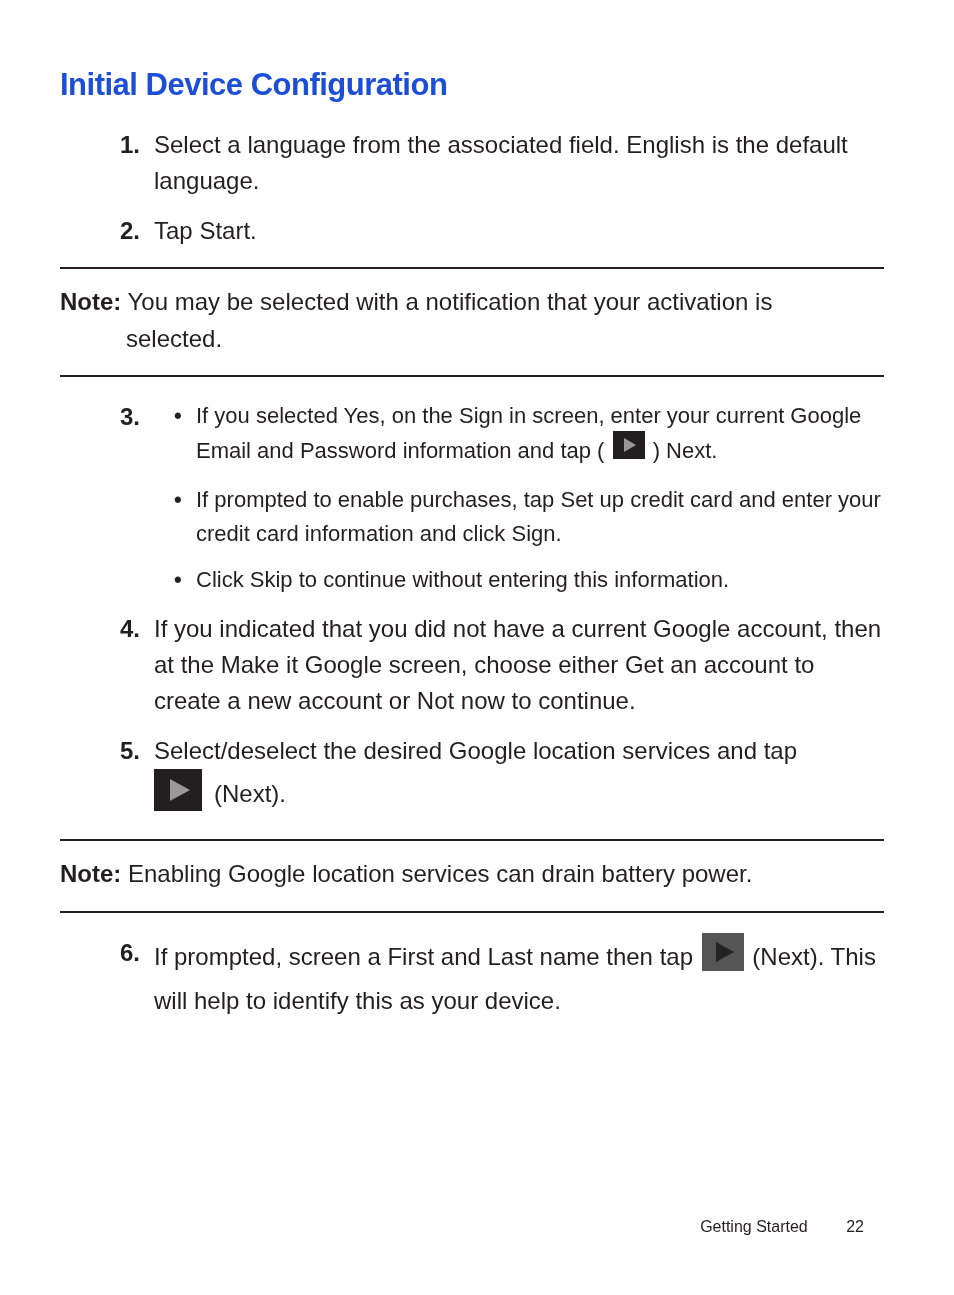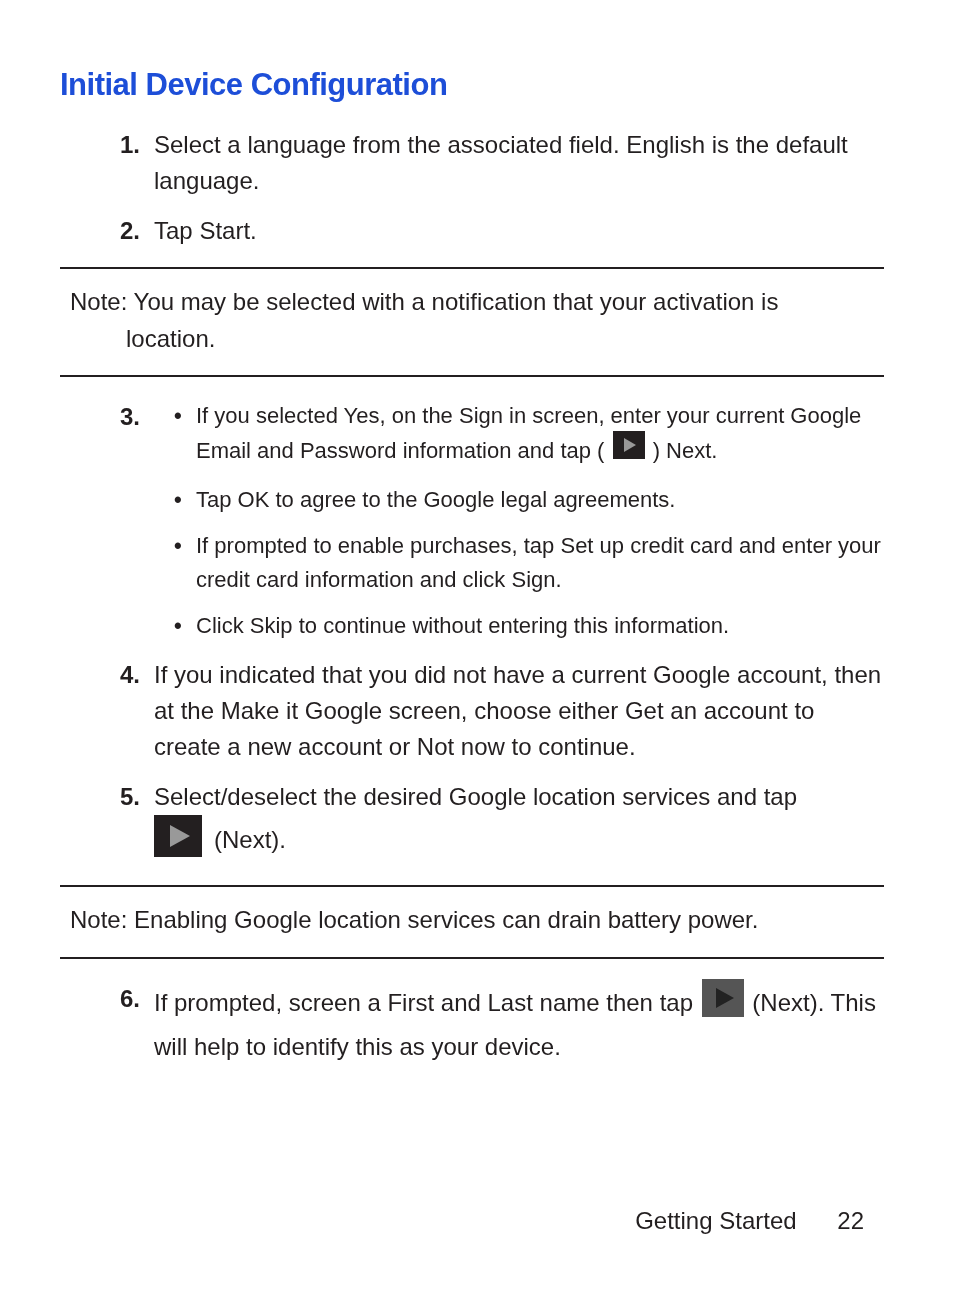--- a/index.html
+++ b/index.html
@@ -41,21 +41,21 @@
       width: 40px;
       text-align: right;
     }
     .note-block {
       border-top: 2.5px solid #231f20;
       border-bottom: 2.5px solid #231f20;
       padding: 14px 0 18px 0;
       margin: 18px 0 22px 0;
       line-height: 1.55;
     }
-    .note-label { font-weight: normal; margin-left: 10px; }
+    .note-label { font-weight: bold; }
     .note-text { display: inline; }
     .note-continue {
       display: block;
       margin-left: 66px;
     }
     .sub-list {
       list-style: none;
       padding-left: 20px;
       margin-top: 14px;
       font-size: 22px;
@@ -82,21 +82,21 @@
     }
     .icon-play-block {
       display: inline-block;
       vertical-align: middle;
       margin-right: 12px;
     }
     .footer {
       position: absolute;
       bottom: 56px;
       right: 90px;
-      font-size: 24px;
+      font-size: 16px;
       margin-top: 44px;
     }
     .footer-page {
       margin-left: 34px;
     }
   </style>
 </head>
 <body>
 
 <h2>Initial Device Configuration</h2>
@@ -107,36 +107,33 @@
     <span>Select a language from the associated field. English is the default language.</span>
   </li>
   <li class="step-item">
     <span class="step-number">2.</span>
     <span><span>Tap </span><span class="b">Start</span><span>.</span></span>
   </li>
 </ol>
 
 <div class="note-block">
   <span class="note-label">Note:</span><span class="note-text"> You may be selected with a notification that your activation is</span>
-  <span class="note-continue">location.</span>
+  <span class="note-continue">selected.</span>
 </div>
 
 <ol class="step-list">
   <li class="step-item">
     <span class="step-number">3.</span>
 
     <ul class="sub-list">
       <li class="sub-item">
         <span>If you selected </span><span class="b">Yes</span><span>, on the Sign in screen, enter your current Google Email and Password information and tap ( </span><span class="icon-play-inline"><svg width="32" height="28" viewBox="0 0 32 28">
               <rect x="0" y="0" width="32" height="28" fill="#231f20"></rect>
               <polygon points="11,7 11,21 23,14" fill="#999"></polygon>
             </svg></span><span> ) </span><span class="b">Next</span><span>.</span>
-      </li>
-      <li class="sub-item">
-        <span>Tap </span><span class="b">OK</span><span> to agree to the Google legal agreements.</span>
       </li>
       <li class="sub-item">
         <span>If prompted to enable purchases, tap </span><span class="b">Set up credit card</span><span> and enter your credit card information and click </span><span class="b">Sign</span><span>.</span>
       </li>
       <li class="sub-item">
         <span>Click </span><span class="b">Skip</span><span> to continue without entering this information.</span>
       </li>
     </ul>
   </li>
 

